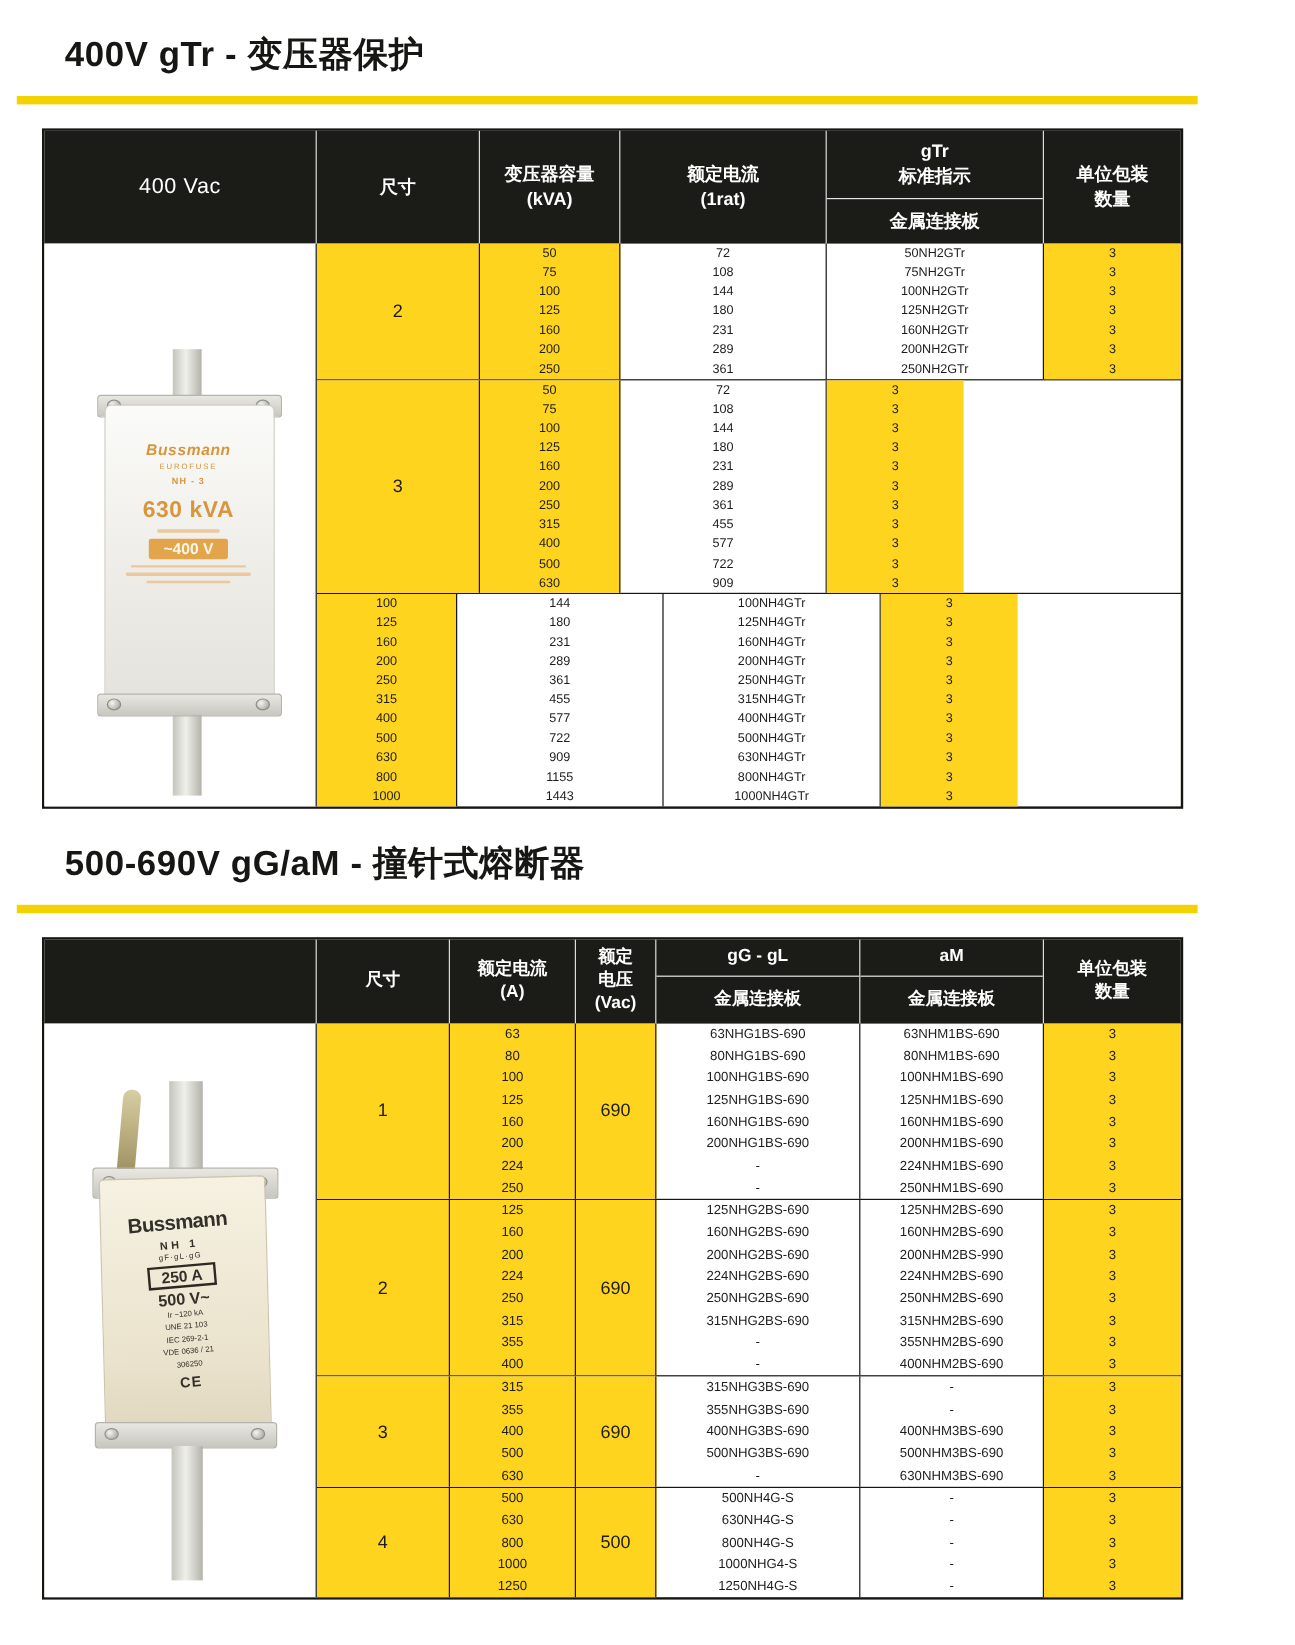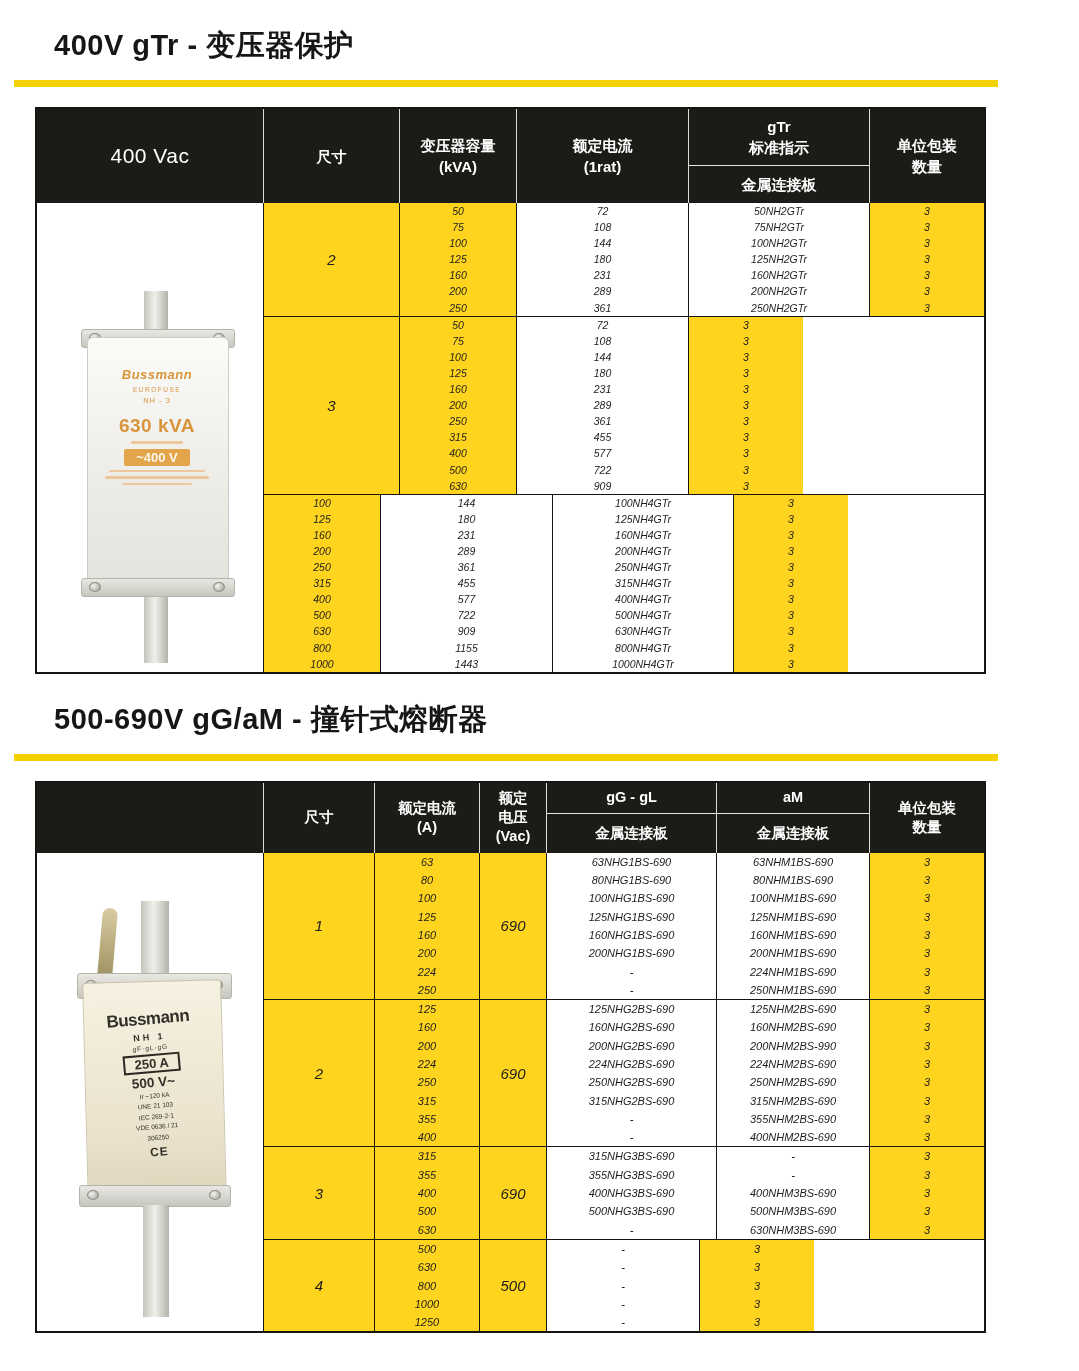--- a/index.html
+++ b/index.html
@@ -18,29 +18,29 @@
       line-height:1.4;white-space:pre-line;}
   .th.last{border-right:none;}
   .th.split{justify-content:stretch;padding:0;}
   .th .th-top{flex:0 0 auto;display:flex;align-items:center;justify-content:center;width:100%;
       border-bottom:1px solid #e6e6e6;box-sizing:border-box;white-space:pre-line;}
   .th .th-bot{flex:1;display:flex;align-items:center;justify-content:center;width:100%;white-space:pre-line;}
   .t1 .thead{height:94px;}
   .t1 .th-top{height:57px;}
   .t2 .thead{height:70px;}
   .t2 .th-top{height:31px;}
-  .th.voltcell{font-size:21px;font-weight:normal;letter-spacing:.5px;}
+  .th.voltcell{font-size:18px;font-weight:normal;letter-spacing:.5px;}
   .t2 .th{font-size:14.5px;line-height:1.3;}
 
   .tbody{display:flex;align-items:stretch;}
   .imgcell{width:227px;box-sizing:border-box;border-right:1.5px solid #151512;position:relative;background:#fff;}
   .groups{flex:1;}
   .trow{display:flex;border-top:1.5px solid #151512;}
   .trow:first-child{border-top:none;}
-  .tcell{box-sizing:border-box;border-right:1.5px solid #151512;display:flex;flex-direction:column;justify-content:center;font-style:italic;}
+  .tcell{box-sizing:border-box;border-right:1.5px solid #151512;display:flex;flex-direction:column;justify-content:center;}
   .tcell.last{border-right:none;}
   .tcell.yl{background:#FFD41E;}
   .tcell.lab{align-items:center;font-size:15px;color:#1c1c1c;}
   .line{text-align:center;font-size:10.5px;color:#1d1d1d;}
   .t1 .line{height:16.1px;line-height:16.1px;}
   .t2 .line{height:18.3px;line-height:18.3px;font-size:11px;}
 
   
   .w-size1{width:136px;} .w-kva{width:117px;} .w-amps1{width:172px;} .w-part1{width:181px;} .w-qty{width:114px;}
   
@@ -51,21 +51,21 @@
   .blade{position:absolute;background:linear-gradient(90deg,#c4c4bd,#f0f0eb 45%,#b3b3ab);}
   .cap{position:absolute;background:linear-gradient(180deg,#e8e7e2,#c7c6bf);border:1px solid #b5b4ac;border-radius:3px;}
   .screw{position:absolute;width:10px;height:8px;border-radius:50%;
          background:radial-gradient(circle at 35% 35%,#f4f4f1,#9d9c93);border:1px solid #8f8e85;}
 
   .fuse1-body{position:absolute;left:50px;top:134px;width:140px;height:253px;border-radius:6px;
       background:linear-gradient(180deg,#fbfbf9,#ecebe6 60%,#e3e2dc);border:1px solid #cfcec6;}
   .fuse1-label{position:absolute;left:50px;top:164px;width:140px;text-align:center;color:#D9953B;}
   .f1-brand{font-size:13px;font-weight:bold;font-style:italic;letter-spacing:.5px;}
   .f1-series{font-size:6.5px;letter-spacing:1.5px;margin-top:4px;}
-  .f1-model{font-size:7.5px;letter-spacing:1px;margin-top:3px;}
+  .f1-model{font-size:7.5px;letter-spacing:1px;margin-top:3px;font-weight:bold;}
   .f1-rating{font-size:19px;font-weight:bold;margin-top:10px;letter-spacing:.5px;}
   .f1-volt{display:inline-block;margin-top:5px;padding:1px 12px;font-size:13px;font-weight:bold;
       background:#e2a54b;color:#fdf6e9;border-radius:2px;}
   .blurline{height:2.5px;background:#ecc89c;margin:4px auto 0 auto;border-radius:1px;}
 
   .fuse2-body{position:absolute;left:48px;top:128px;width:137px;height:218px;border-radius:4px;
       background:linear-gradient(180deg,#f6f1e1,#eae2cc 70%,#ded5bc);border:1px solid #cdc5ad;transform:rotate(-1.5deg);}
   .striker{position:absolute;left:62px;top:55px;width:15px;height:95px;border-radius:7px 7px 2px 2px;
       background:linear-gradient(180deg,#d8cda3,#a99c6c 60%,#857949);transform:rotate(5deg);}
   .fuse2-label{position:absolute;left:48px;top:156px;width:137px;text-align:center;color:#33302a;transform:rotate(-5deg);}
@@ -436,20 +436,27 @@
           <div class="trow">
             <div class="tcell w-size2 yl lab">4</div>
             <div class="tcell w-amps2 yl">
               <div class="line">500</div>
               <div class="line">630</div>
               <div class="line">800</div>
               <div class="line">1000</div>
               <div class="line">1250</div>
             </div>
             <div class="tcell w-volt yl lab">500</div>
+            <div class="tcell w-gg">
+              <div class="line">500NH4G-S</div>
+              <div class="line">630NH4G-S</div>
+              <div class="line">800NH4G-S</div>
+              <div class="line">1000NHG4-S</div>
+              <div class="line">1250NH4G-S</div>
+            </div>
             <div class="tcell w-am">
               <div class="line">-</div>
               <div class="line">-</div>
               <div class="line">-</div>
               <div class="line">-</div>
               <div class="line">-</div>
             </div>
             <div class="tcell w-qty yl last">
               <div class="line">3</div>
               <div class="line">3</div>

